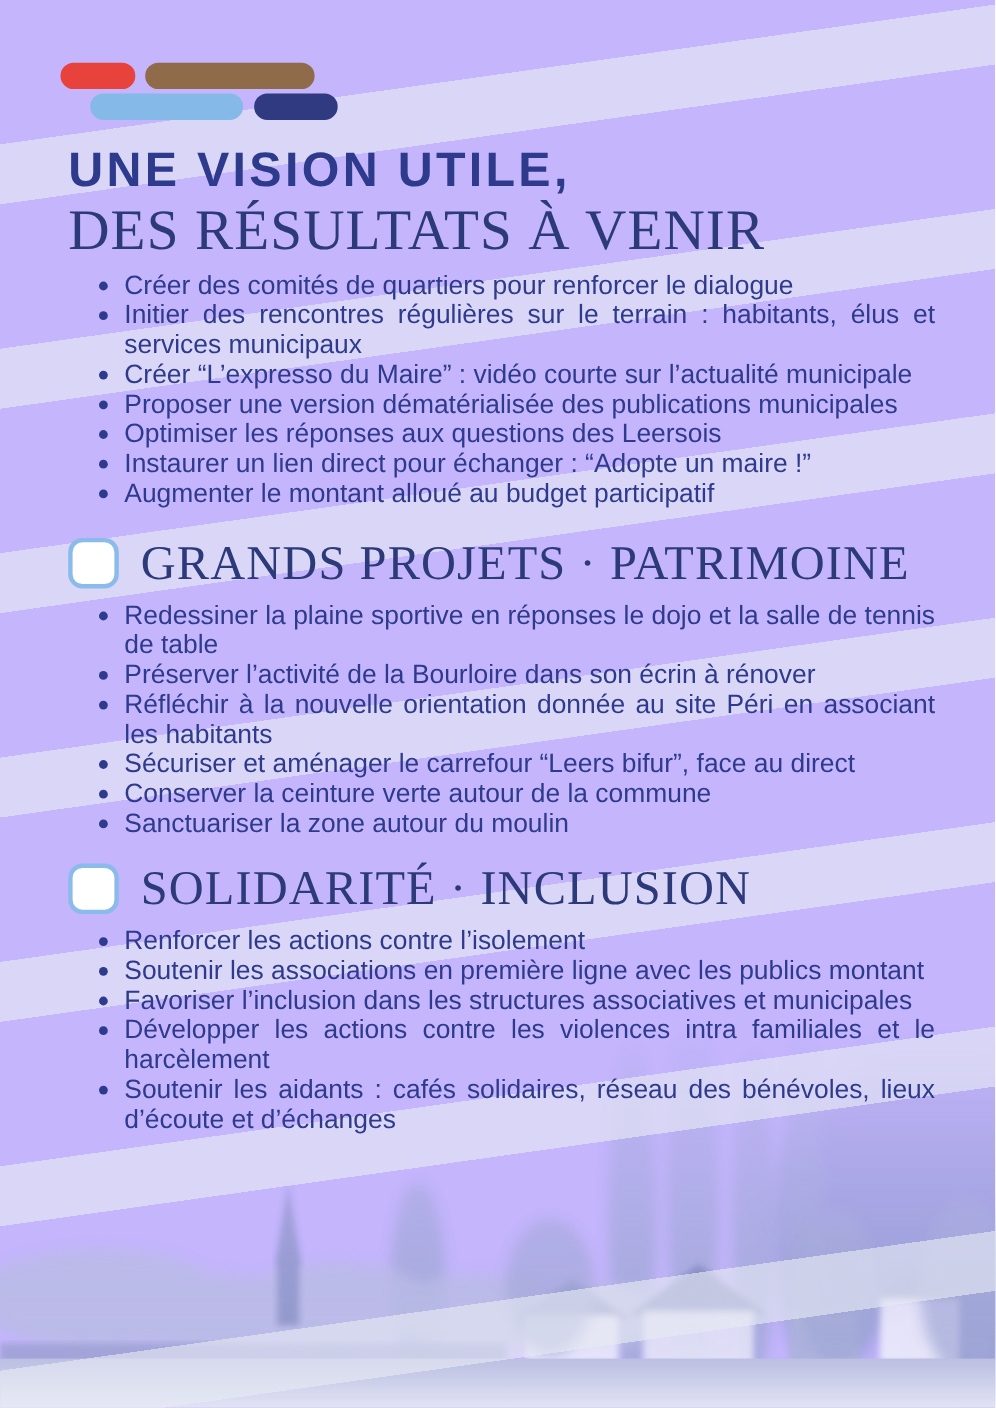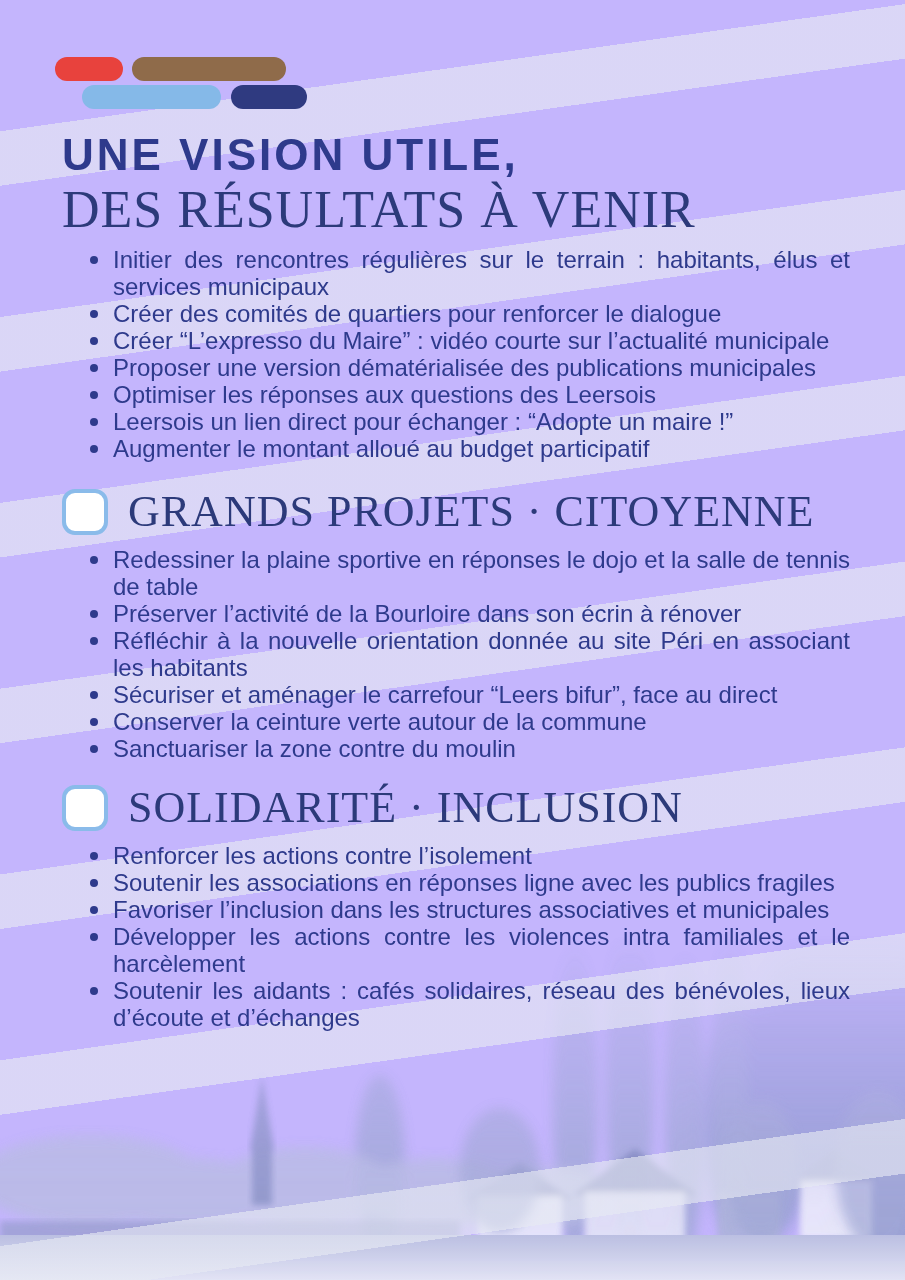--- a/index.html
+++ b/index.html
@@ -117,53 +117,53 @@
       <span class="bar darkblue"></span>
     </div>
 
     <h1 class="title-sans">UNE VISION UTILE,</h1>
     <h1 class="title-serif">DES RÉSULTATS À VENIR</h1>
 
     <section>
       <ul class="list">
         <li>
             <span class="dot"></span>
+            <span class="txt">Créer des comités de quartiers pour renforcer le dialogue</span>
+          </li>
+        <li>
+            <span class="dot"></span>
             <span class="txt">Initier des rencontres régulières sur le terrain : habitants, élus et services municipaux</span>
           </li>
         <li>
             <span class="dot"></span>
-            <span class="txt">Créer des comités de quartiers pour renforcer le dialogue</span>
-          </li>
-        <li>
-            <span class="dot"></span>
             <span class="txt">Créer “L’expresso du Maire” : vidéo courte sur l’actualité municipale</span>
           </li>
         <li>
             <span class="dot"></span>
             <span class="txt">Proposer une version dématérialisée des publications municipales</span>
           </li>
         <li>
             <span class="dot"></span>
             <span class="txt">Optimiser les réponses aux questions des Leersois</span>
           </li>
         <li>
             <span class="dot"></span>
-            <span class="txt">Leersois un lien direct pour échanger : “Adopte un maire !”</span>
+            <span class="txt">Instaurer un lien direct pour échanger : “Adopte un maire !”</span>
           </li>
         <li>
             <span class="dot"></span>
             <span class="txt">Augmenter le montant alloué au budget participatif</span>
           </li>
       </ul>
     </section>
 
     <section>
       <div class="sec-head later">
         <span class="checkbox"></span>
-        <h2 class="sec-title">GRANDS PROJETS · CITOYENNE</h2>
+        <h2 class="sec-title">GRANDS PROJETS · PATRIMOINE</h2>
       </div>
       <ul class="list">
         <li>
             <span class="dot"></span>
             <span class="txt">Redessiner la plaine sportive en réponses le dojo et la salle de tennis de table</span>
           </li>
         <li>
             <span class="dot"></span>
             <span class="txt">Préserver l’activité de la Bourloire dans son écrin à rénover</span>
           </li>
@@ -174,38 +174,38 @@
         <li>
             <span class="dot"></span>
             <span class="txt">Sécuriser et aménager le carrefour “Leers bifur”, face au direct</span>
           </li>
         <li>
             <span class="dot"></span>
             <span class="txt">Conserver la ceinture verte autour de la commune</span>
           </li>
         <li>
             <span class="dot"></span>
-            <span class="txt">Sanctuariser la zone contre du moulin</span>
+            <span class="txt">Sanctuariser la zone autour du moulin</span>
           </li>
       </ul>
     </section>
 
     <section>
       <div class="sec-head last">
         <span class="checkbox"></span>
         <h2 class="sec-title">SOLIDARITÉ · INCLUSION</h2>
       </div>
       <ul class="list">
         <li>
             <span class="dot"></span>
             <span class="txt">Renforcer les actions contre l’isolement</span>
           </li>
         <li>
             <span class="dot"></span>
-            <span class="txt">Soutenir les associations en réponses ligne avec les publics fragiles</span>
+            <span class="txt">Soutenir les associations en première ligne avec les publics montant</span>
           </li>
         <li>
             <span class="dot"></span>
             <span class="txt">Favoriser l’inclusion dans les structures associatives et municipales</span>
           </li>
         <li>
             <span class="dot"></span>
             <span class="txt">Développer les actions contre les violences intra familiales et le harcèlement</span>
           </li>
         <li>

